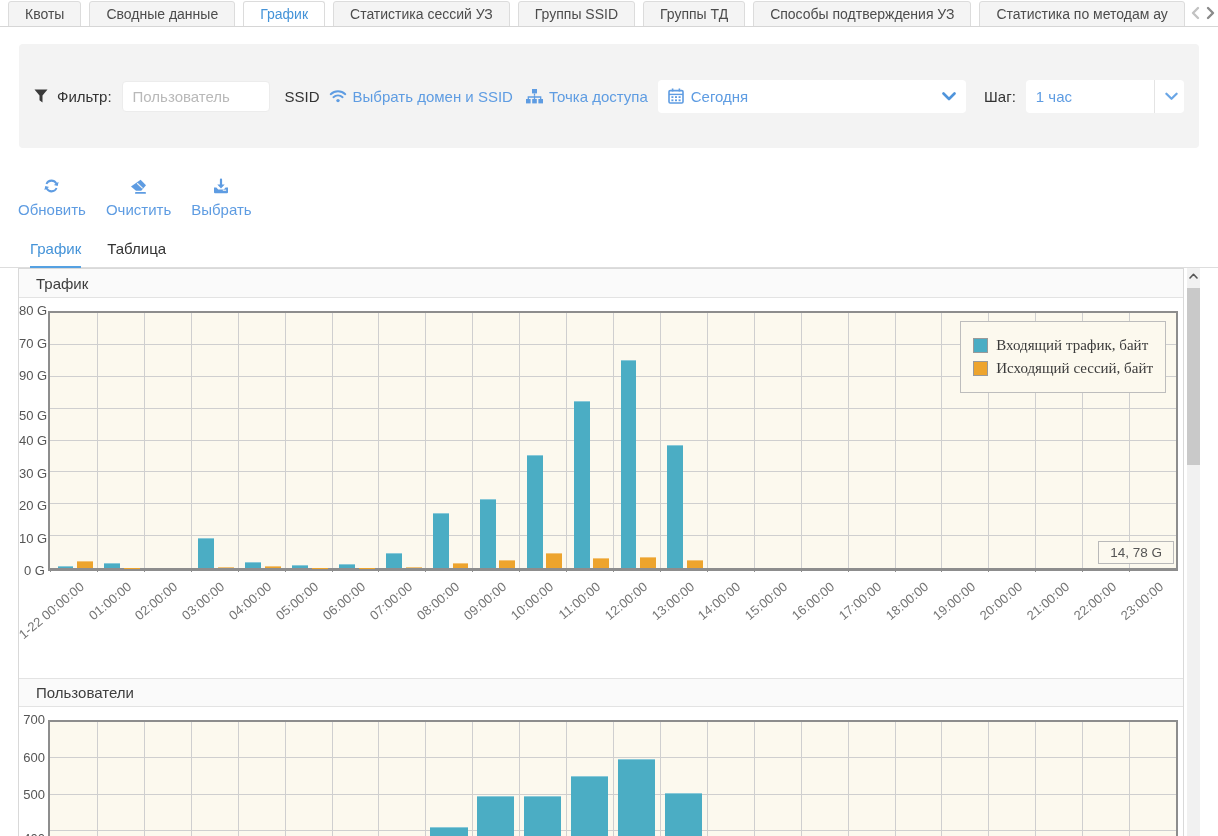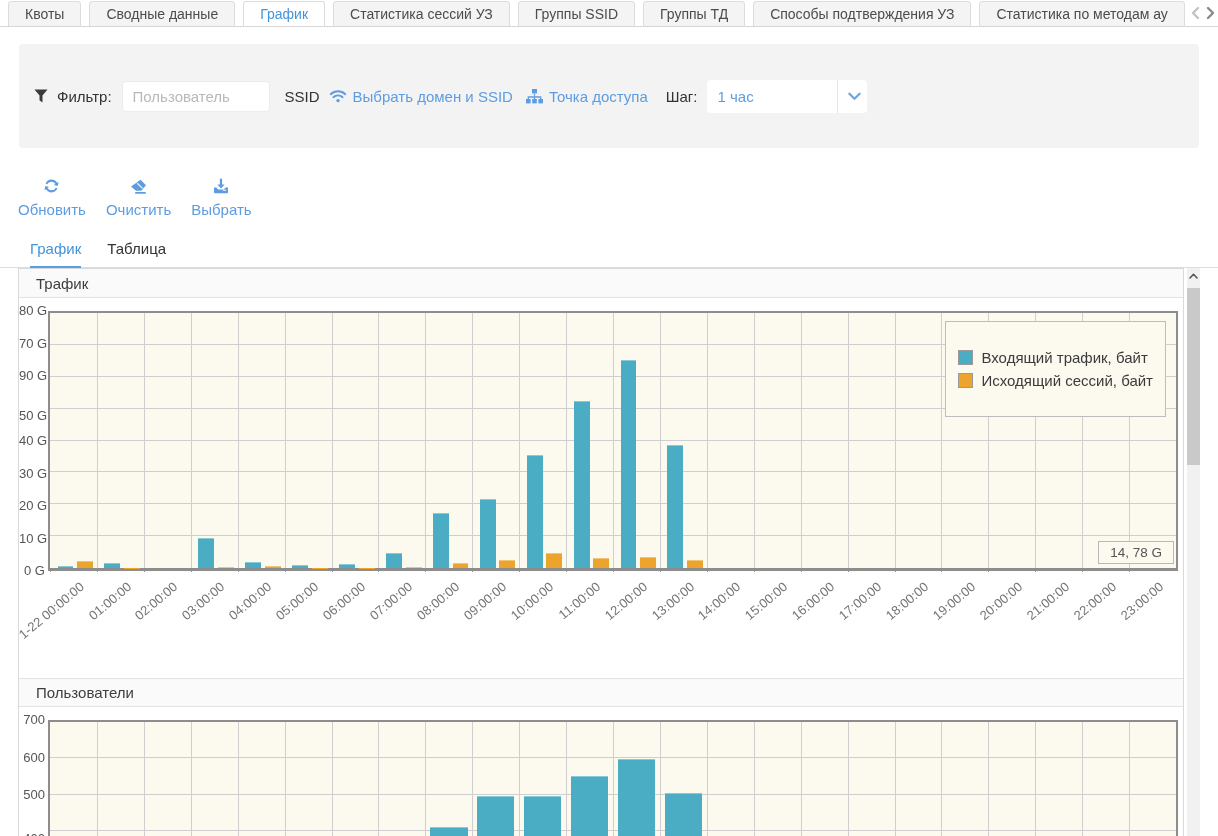--- a/index.html
+++ b/index.html
@@ -62,21 +62,21 @@
   .ytick { position:absolute; right:calc(100% - 26px); width:26px; text-align:right;
     font-size:13px; color:#555; white-space:nowrap; }
   .ytick { left:0; width:26px; }
   .yaxis { position:absolute; left:0; top:0; width:26px; }
   .xtick { position:absolute; width:1px; height:4px; background:#8d8d8d; }
   .xlabel-anchor { position:absolute; width:0; height:0; }
   .xlabel-anchor span { position:absolute; right:0; top:0; display:block;
     white-space:nowrap; font-size:13px; color:#757575;
     transform:rotate(-40deg); transform-origin:top right; }
   .legend { position:absolute; top:8px; right:10px; background:#fcf9ee;
-    border:1px solid #bdbdbd; padding:21px 12px; }
+    border:1px solid #bdbdbd; padding:9px 12px;font-family:Liberation Serif, serif; }
   .legend-item { display:flex; align-items:center; gap:8px; margin:6px 0; }
   .legend-swatch { width:15px; height:15px; border:1px solid #9a9a9a; }
   .legend-label { font-size:15px; color:#3b3b3b; white-space:nowrap; }
   .chart-tooltip { position:absolute; right:2px; bottom:4px; background:#fcf9eeF2;
     border:1px solid #b9b9b9; padding:3px 11px; font-size:13.5px; color:#555; }
 
   
   .scrollbar { position:absolute; top:0; right:18px; width:13px; height:578px;
     background:#f1f1f1; }
   .sb-up { height:15px; display:flex; align-items:center; justify-content:center;
@@ -139,20 +139,44 @@
         <rect x="6" y="0" width="5" height="4.4" fill="#5e9ce2"></rect>
         <rect x="0" y="10" width="4.6" height="4.4" fill="#5e9ce2"></rect>
         <rect x="6.2" y="10" width="4.6" height="4.4" fill="#5e9ce2"></rect>
         <rect x="12.4" y="10" width="4.6" height="4.4" fill="#5e9ce2"></rect>
         <path d="M8.5 4.4 v2.3 M2.3 10 v-2 h12.4 v2 M8.5 7 v3" fill="none" stroke="#5e9ce2" stroke-width="1.3"></path>
       </svg>
     </span>
     <span>Точка доступа</span>
   </a>
 
+  <div class="selectbox" style="width:312px; margin-left:10px;">
+    <span class="icon">
+      <svg width="16" height="16" viewBox="0 0 16 16">
+        <rect x="1" y="2.6" width="14" height="12.4" rx="1.2" fill="none" stroke="#5e9ce2" stroke-width="1.6"></rect>
+        <path d="M1 6.4 h14" stroke="#5e9ce2" stroke-width="1.4"></path>
+        <path d="M4.6 0.6 v3 M11.4 0.6 v3" stroke="#5e9ce2" stroke-width="1.6"></path>
+        <g fill="#5e9ce2">
+          <rect x="3.4" y="8.2" width="2" height="1.8"></rect>
+            <rect x="7" y="8.2" width="2" height="1.8"></rect>
+            <rect x="10.6" y="8.2" width="2" height="1.8"></rect>
+          <rect x="3.4" y="11.4" width="2" height="1.8"></rect>
+            <rect x="7" y="11.4" width="2" height="1.8"></rect>
+            <rect x="10.6" y="11.4" width="2" height="1.8"></rect>
+        </g>
+      </svg>
+    </span>
+    <span class="val">Сегодня</span>
+    <span class="spacer"></span>
+    <span class="icon">
+      <svg width="14" height="9" viewBox="0 0 14 9">
+          <path d="M1.5 1.5 L7 7 L12.5 1.5" fill="none" stroke="#4f94db" stroke-width="2.6" stroke-linecap="round" stroke-linejoin="round"></path>
+        </svg>
+    </span>
+  </div>
 
   <span class="lbl" style="margin-left:18px;">Шаг:</span>
 
   <div class="selectbox" style="width:160px; margin-left:10px; padding-right:6px;">
     <span class="val" style="margin-left:0;">1 час</span>
     <span class="spacer"></span>
     <span class="vdiv"></span>
     <span class="icon">
       <svg width="13" height="9" viewBox="0 0 14 9">
           <path d="M1.5 1.5 L7 7 L12.5 1.5" fill="none" stroke="#6aa6e6" stroke-width="2.4" stroke-linecap="round" stroke-linejoin="round"></path>

